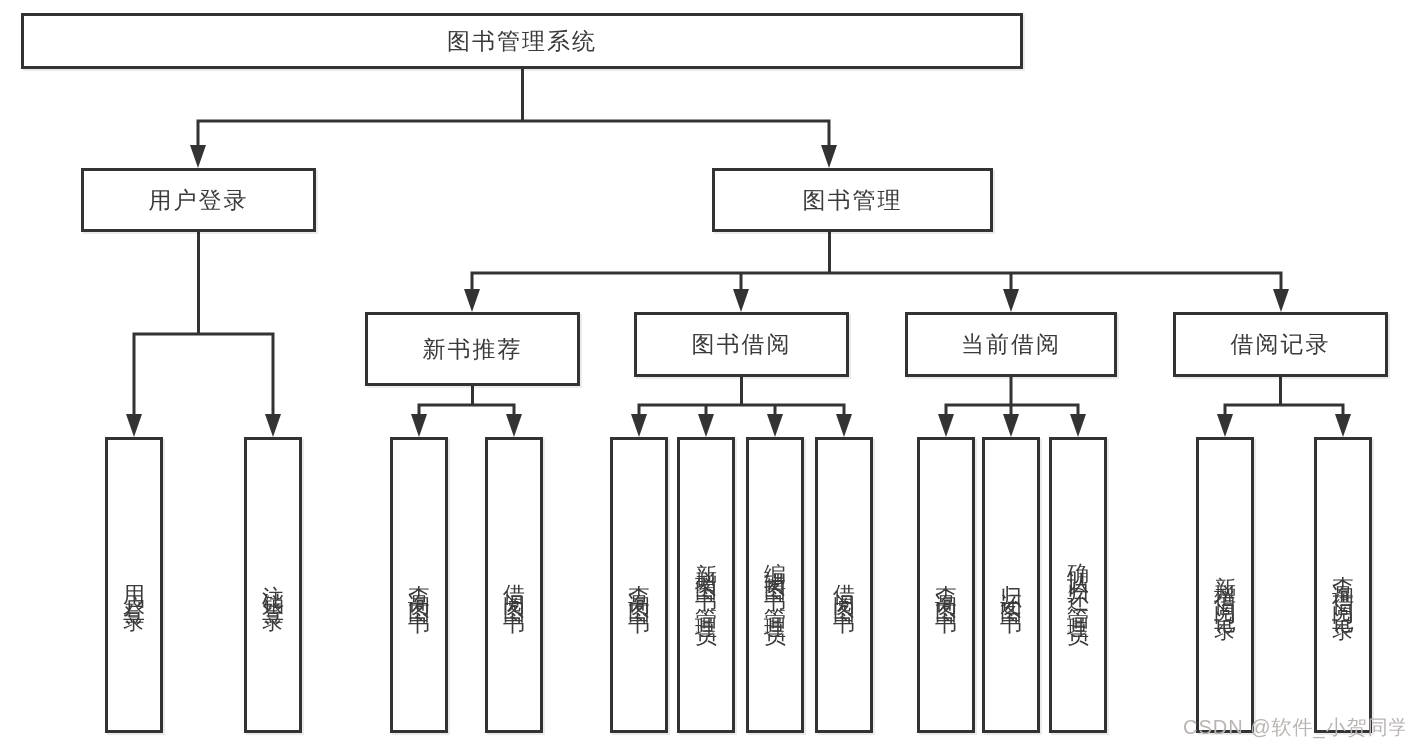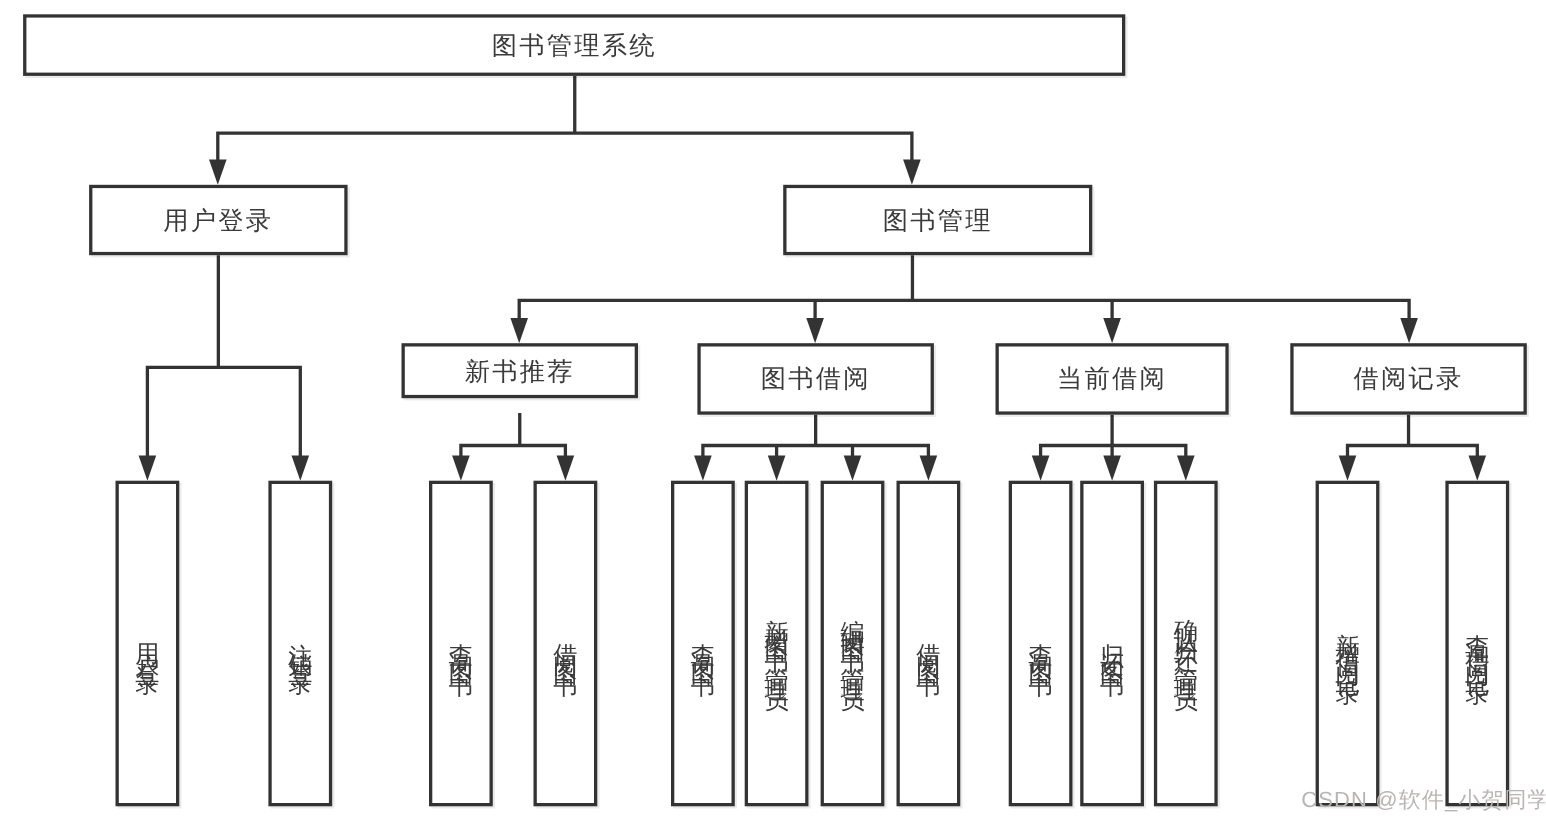--- a/index.html
+++ b/index.html
@@ -85,21 +85,21 @@
     <span class="lbl">图书管理系统</span>
   </div>
 
   <div class="node h" style="left:81px;top:168px;width:235px;height:64px">
     <span class="lbl">用户登录</span>
   </div>
   <div class="node h" style="left:712px;top:168px;width:281px;height:64px">
     <span class="lbl">图书管理</span>
   </div>
 
-  <div class="node h" style="left:365px;top:312px;width:215px;height:50px">
+  <div class="node h" style="left:365px;top:312px;width:215px;height:74px">
     <span class="lbl">新书推荐</span>
   </div>
   <div class="node h" style="left:905px;top:312px;width:212px;height:65px">
     <span class="lbl">当前借阅</span>
   </div>
   <div class="node h" style="left:634px;top:312px;width:215px;height:65px">
     <span class="lbl">图书借阅</span>
   </div>
   <div class="node h" style="left:1173px;top:312px;width:215px;height:65px">
     <span class="lbl">借阅记录</span>

